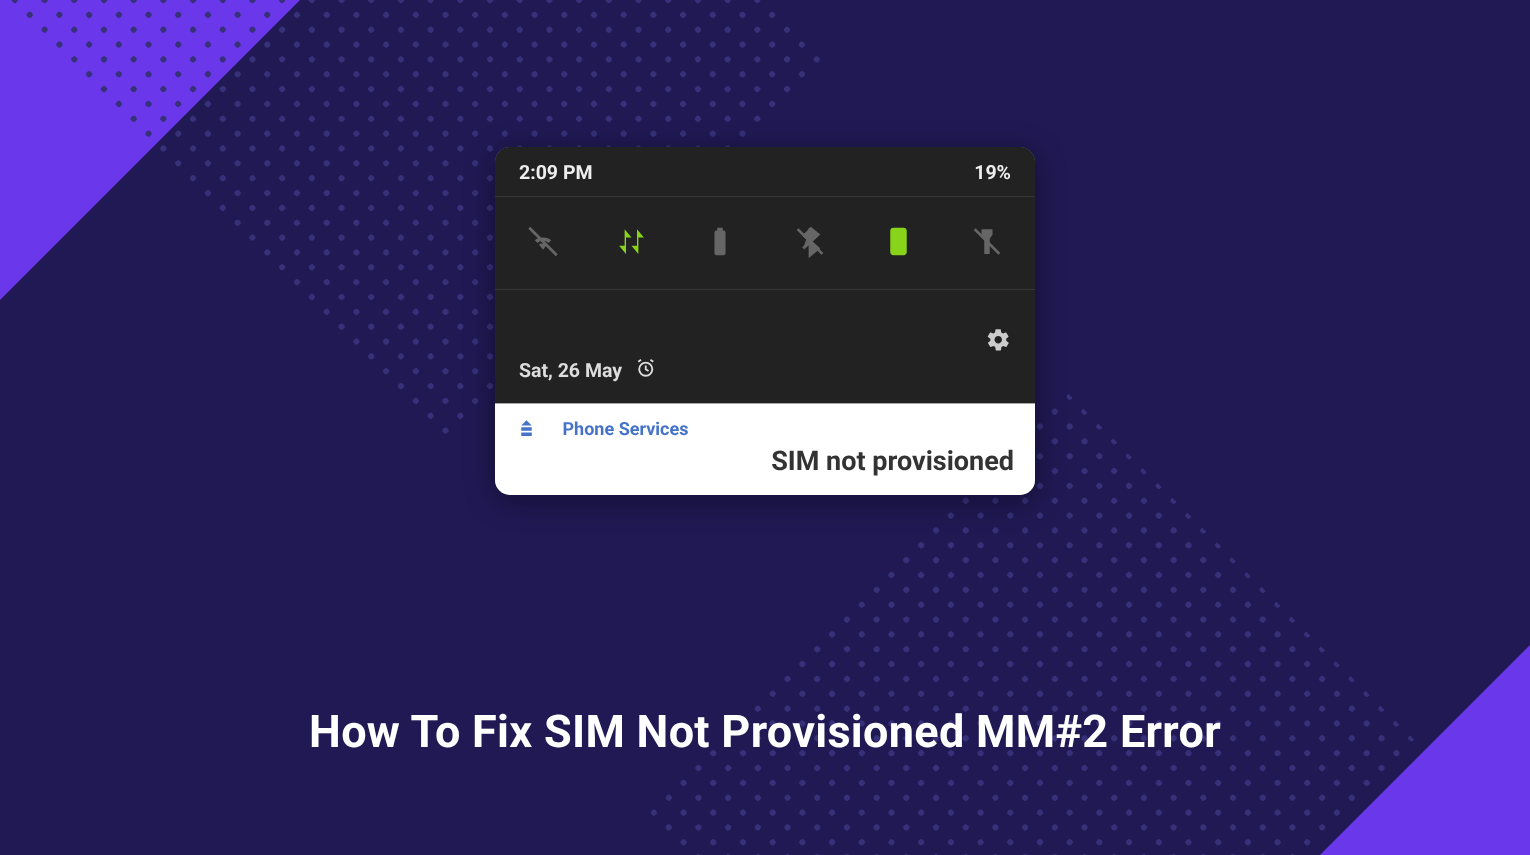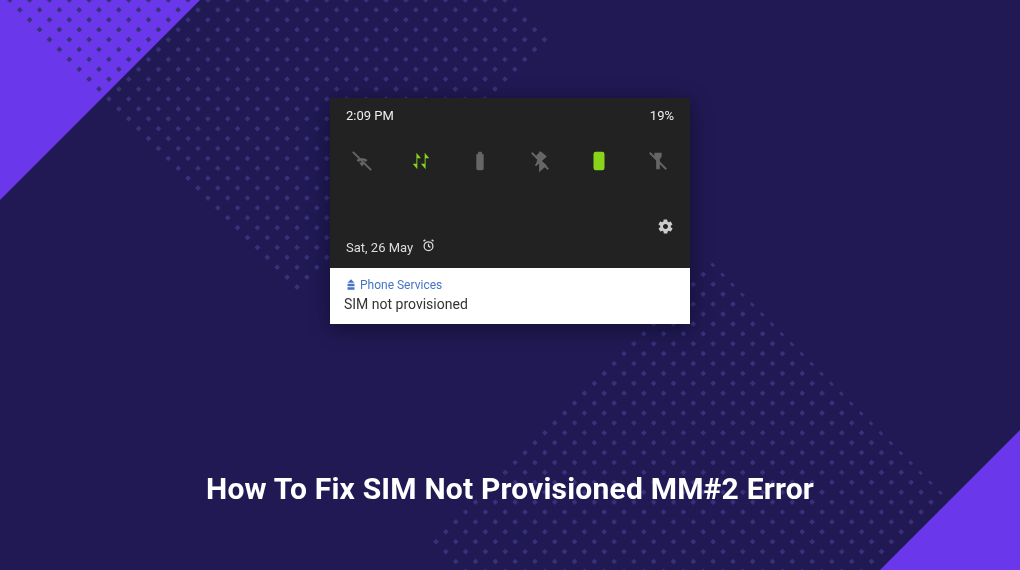--- a/index.html
+++ b/index.html
@@ -59,23 +59,24 @@
       clip-path: polygon(0 0, 100% 0, 100% 100%, 0 45%);
     }
     
     .phone {
       position: absolute;
       top: 98px;
       left: 50%;
       transform: translateX(-50%);
       width: 360px;
       background: #737373;
-      border-radius: 0;
+      border-radius: 10px;
       overflow: hidden;
       box-shadow: 0 4px 20px rgba(0,0,0,0.4);
+      font-weight: bold;
     }
     .status-bar {
       display: flex;
       justify-content: space-between;
       align-items: center;
       padding: 10px 16px 8px;
       font-size: 13px;
       color: #eee;
       background: #222;
     }
@@ -101,29 +102,30 @@
       background: #222;
     }
     .date-left { display:flex; align-items:center; gap:8px;margin-top:39px; }
     .notif {
       background: #fff;
       padding: 10px 14px 12px;
     }
     .notif-header {
       display: flex;
       align-items: center;
-      gap: 2px;
+      gap: 17px;
       font-size: 12px;
       color: #4573c7;
       margin-bottom: 4px;
     }
     .notif-app-icon { width:14px; height:14px; }
     .notif-body {
-      font-size: 14px;
+      font-size: 18px;
       color: #333;
+      text-align: right;
     }
     .headline {
       position: absolute;
       bottom: 64px;
       left: 0;
       right: 0;
       text-align: center;
       color: #fff;
       font-size: 30px;
       font-weight: 700;

